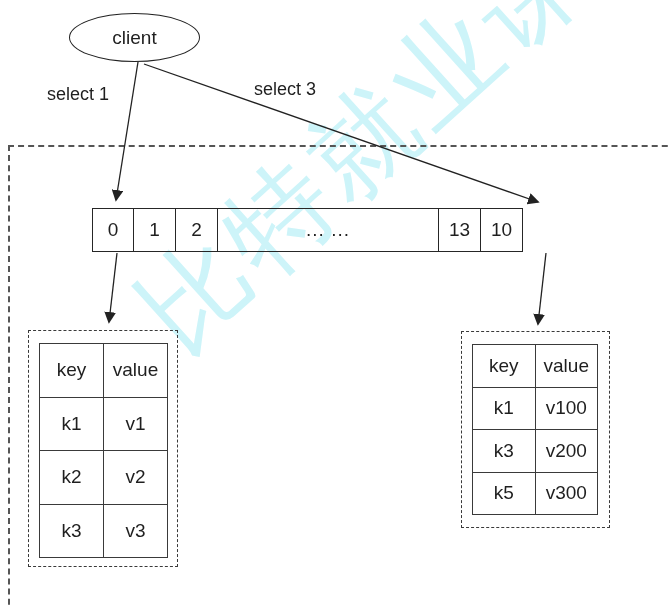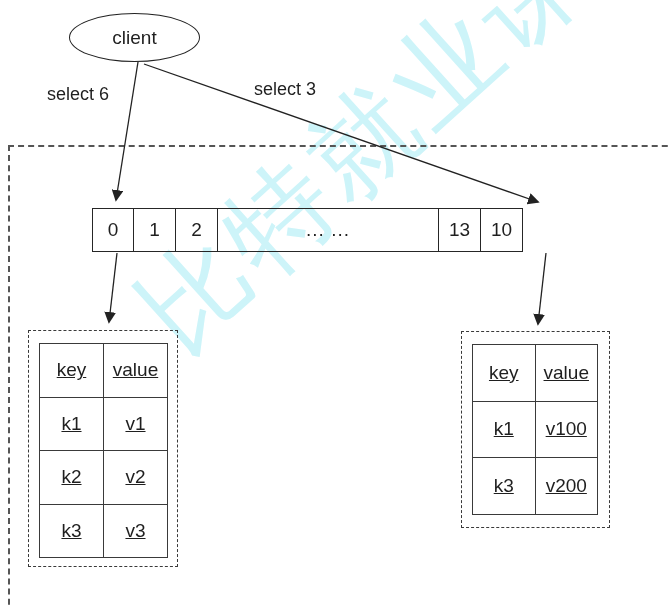--- a/index.html
+++ b/index.html
@@ -94,21 +94,20 @@
   }
   .db-box.left  { left: 28px;  top: 330px; width: 150px; height: 237px; }
   .db-box.right { left: 461px; top: 331px; width: 149px; height: 197px; }
 
   
   table.kv {
     position: absolute;
     border-collapse: collapse;
     table-layout: fixed;
     z-index: 2;
-    text-decoration: underline;
   }
   table.kv td {
     border: 1.5px solid #3a3a3a;
     text-align: center;
     vertical-align: middle;
     font-size: 19px;
     padding: 0;
   }
   table.kv.left  { left: 39px;  top: 343px; width: 129px; height: 215px; }
   table.kv.right { left: 472px; top: 344px; width: 126px; height: 171px; }
@@ -128,21 +127,21 @@
 <div class="canvas">
 
   <div class="watermark">比特就业课</div>
 
   <div class="server-boundary"></div>
 
   <div class="client-node">
     <span>client</span>
   </div>
 
-  <div class="edge-label select0">select 6</div>
+  <div class="edge-label select0">select 1</div>
   <div class="edge-label select15">select 3</div>
 
   <svg class="arrows" viewBox="0 0 671 605">
     <defs>
       <marker id="arrowhead" viewBox="0 0 10 10" refX="8.5" refY="5" markerWidth="9" markerHeight="9" orient="auto-start-reverse">
         <path d="M0,0 L10,5 L0,10 z" fill="#222222"></path>
       </marker>
     </defs>
     <line x1="138" y1="62" x2="116" y2="200" stroke="#222222" stroke-width="1.3" marker-end="url(#arrowhead)"></line>
     <line x1="144" y1="64" x2="538" y2="202" stroke="#222222" stroke-width="1.3" marker-end="url(#arrowhead)"></line>
@@ -189,16 +188,20 @@
         <td>value</td>
       </tr>
       <tr>
         <td>k1</td>
         <td>v100</td>
       </tr>
       <tr>
         <td>k3</td>
         <td>v200</td>
       </tr>
+      <tr>
+        <td>k5</td>
+        <td>v300</td>
+      </tr>
     </tbody>
   </table>
 
 </div>
 
 </body></html>

